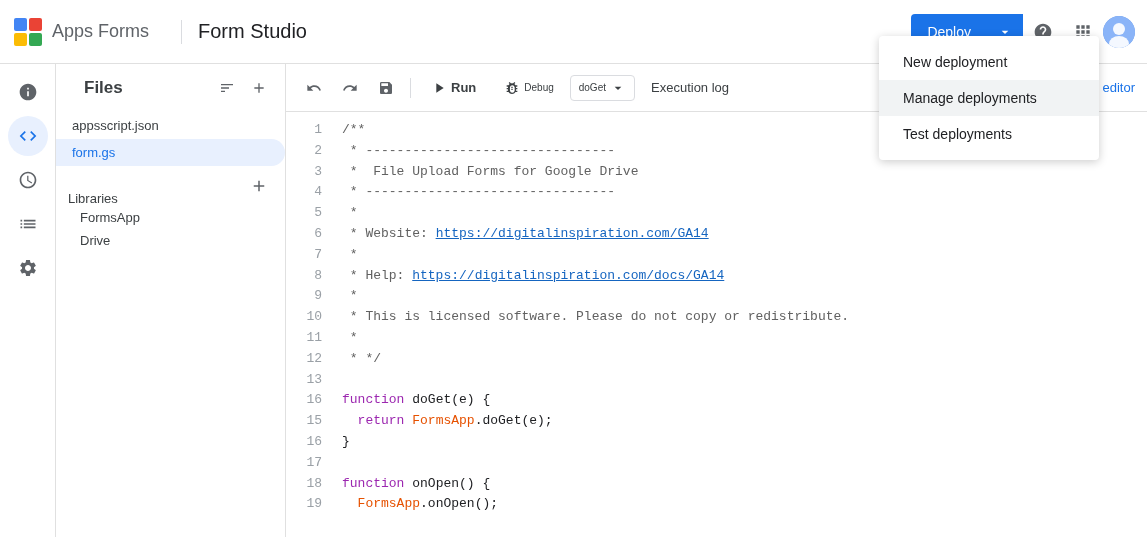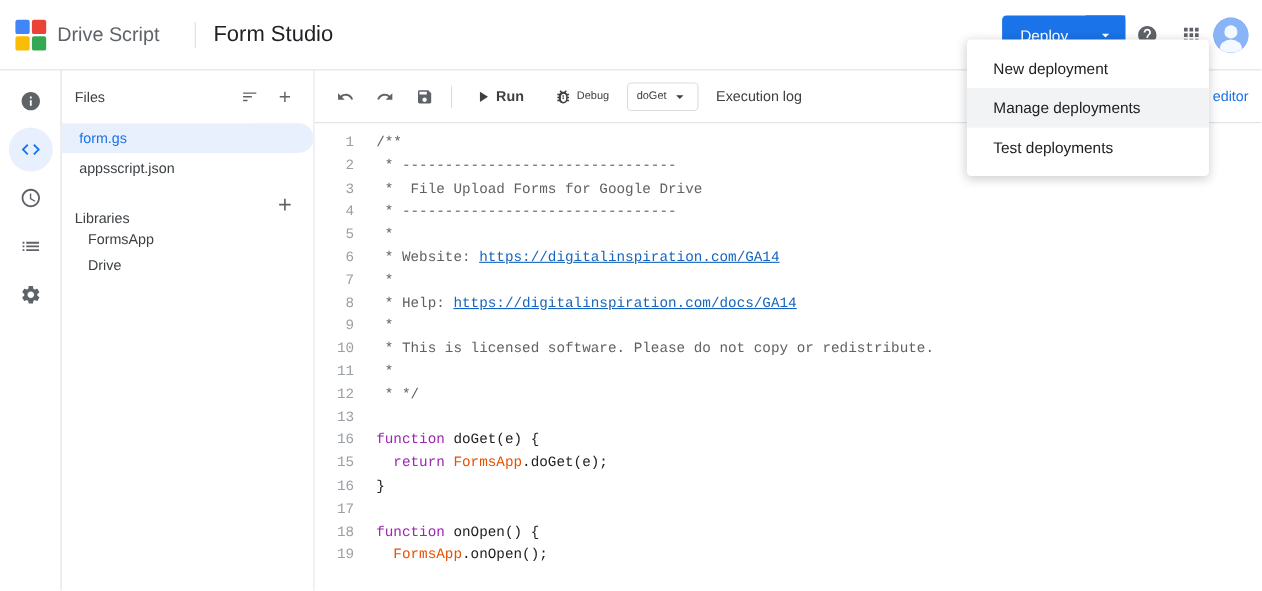--- a/index.html
+++ b/index.html
@@ -143,24 +143,25 @@
       overflow: hidden;
     }
     .file-panel-header {
       display: flex;
       align-items: center;
       padding: 8px 12px;
       height: 48px;
       gap: 8px;
     }
     .file-panel-title {
-      font-size: 13px;
-      font-weight: 400;
+      font-size: 17px;
+      font-weight: 700;
       color: #3c4043;
       flex: 1;
+      margin-left: 16px;
     }
     .file-panel-actions {
       display: flex;
       align-items: center;
       gap: 4px;
     }
     .small-icon-btn {
       width: 28px;
       height: 28px;
       display: flex;
@@ -366,21 +367,21 @@
 
 <div class="header">
   <div class="header-logo">
 
     <svg width="32" height="32" viewBox="0 0 32 32">
       <rect x="2" y="2" width="13" height="13" rx="2" fill="#4285f4"></rect>
       <rect x="17" y="2" width="13" height="13" rx="2" fill="#ea4335"></rect>
       <rect x="2" y="17" width="13" height="13" rx="2" fill="#fbbc05"></rect>
       <rect x="17" y="17" width="13" height="13" rx="2" fill="#34a853"></rect>
     </svg>
-    <span class="apps-script-title">Drive Script</span>
+    <span class="apps-script-title">Apps Forms</span>
   </div>
   <div class="header-divider"></div>
   <span class="project-title">Form Studio</span>
   <div class="header-spacer"></div>
   <div class="header-actions">
     <div class="deploy-btn-group">
       <button class="deploy-main">Deploy</button>
       <button class="deploy-arrow">
         <svg width="16" height="16" viewBox="0 0 24 24" fill="white">
             <path d="M7 10l5 5 5-5z"></path>
@@ -452,25 +453,25 @@
               <path d="M3 18h6v-2H3v2zM3 6v2h18V6H3zm0 7h12v-2H3v2z"></path>
             </svg>
         </button>
         <button class="small-icon-btn">
           <svg width="16" height="16" viewBox="0 0 24 24" fill="currentColor">
               <path d="M19 13h-6v6h-2v-6H5v-2h6V5h2v6h6v2z"></path>
             </svg>
         </button>
       </div>
     </div>
+    <div class="file-item">
+      <span>appsscript.json</span>
+    </div>
     <div class="file-item active">
       <span>form.gs</span>
-    </div>
-    <div class="file-item">
-      <span>appsscript.json</span>
     </div>
     <div class="section-header">
       <span class="section-title">Libraries</span>
       <button class="section-add-btn">
         <svg width="18" height="18" viewBox="0 0 24 24" fill="currentColor">
             <path d="M19 13h-6v6h-2v-6H5v-2h6V5h2v6h6v2z"></path>
           </svg>
       </button>
     </div>
     <div class="library-item">FormsApp</div>

